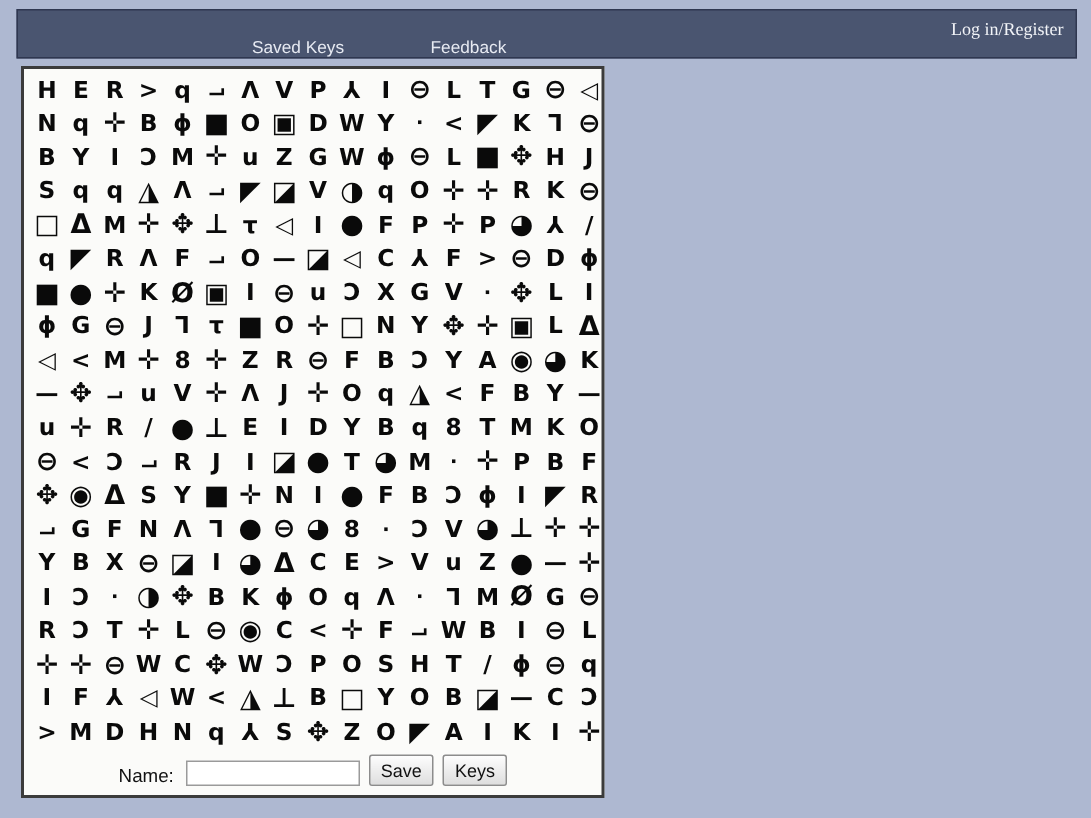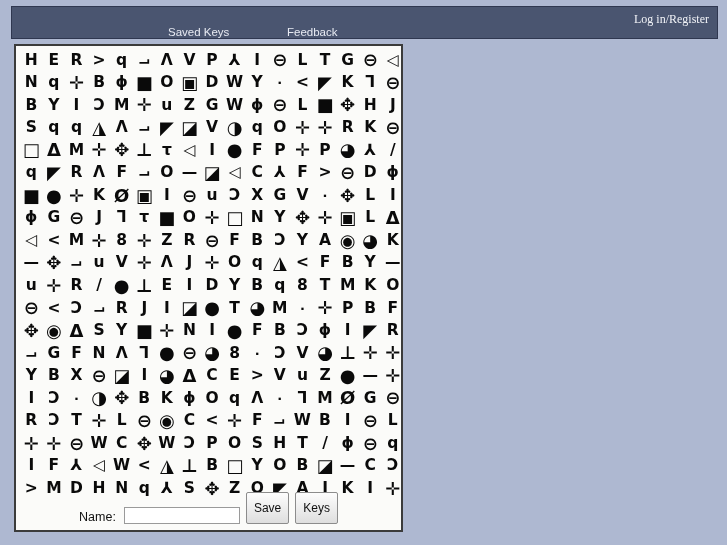--- a/index.html
+++ b/index.html
@@ -143,21 +143,21 @@
     height: 17px;
     border: 1px solid #9a9a9a;
     background: #ffffff;
     font-family: "Liberation Sans", sans-serif;
     font-size: 12px;
     padding: 0 3px;
     box-sizing: border-box;
     outline: none;
   }
   .form-btn {
-    height: 32px;
+    height: 21px;
     min-width: 38px;
     padding: 0 7px;
     font-family: "Liberation Sans", sans-serif;
     font-size: 12px;
     color: #111;
     background: linear-gradient(#fdfdfd, #dedede);
     border: 1px solid #8c8c8c;
     border-radius: 2px;
     cursor: pointer;
   }

